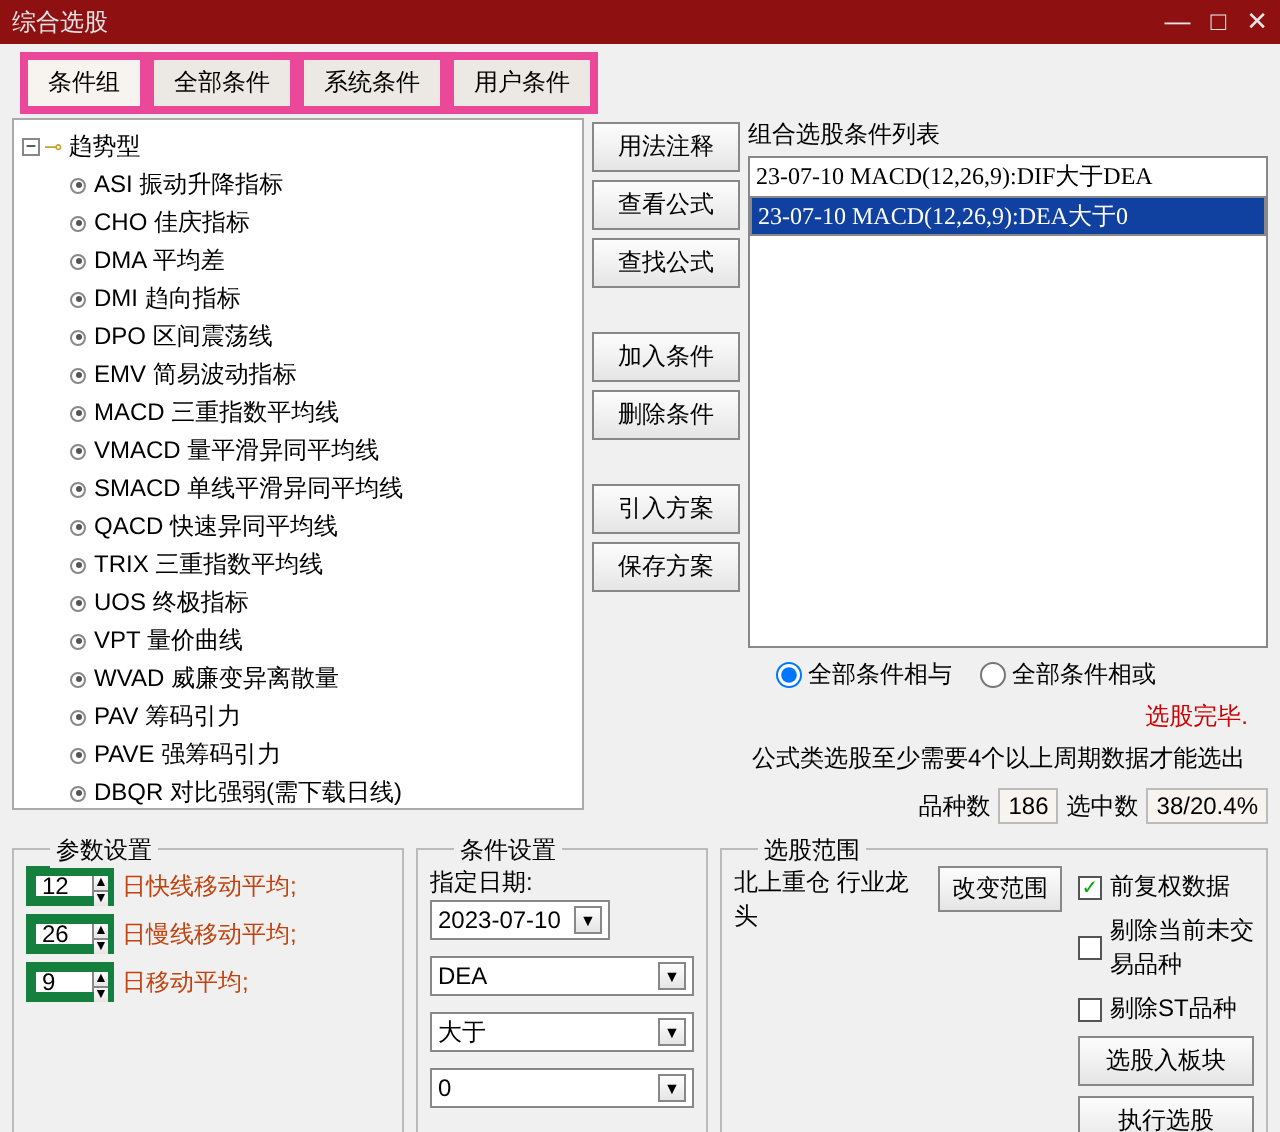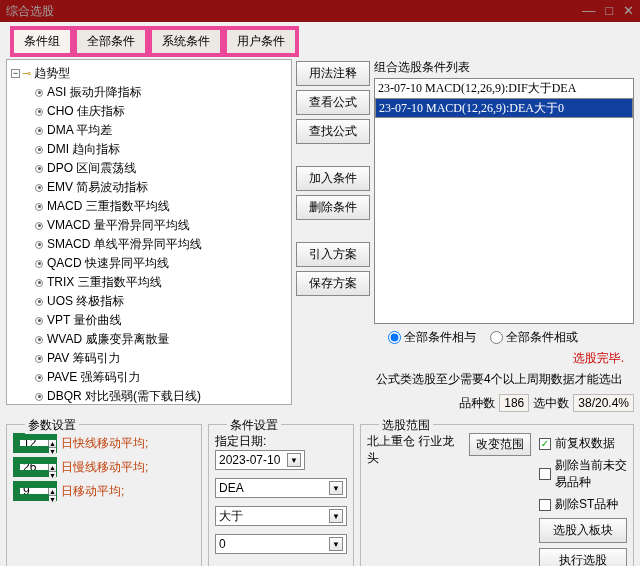--- a/index.html
+++ b/index.html
@@ -1,17 +1,17 @@
 <!DOCTYPE html>
 <html><head>
 <meta charset="utf-8">
 <style>
 *{box-sizing:border-box;margin:0;padding:0;font-family:"SimSun","Microsoft YaHei",sans-serif;font-size:12px}
 body{background:#f0f0f0;width:640px;height:566px;overflow:hidden}
-.titlebar{background:#8e1010;color:#a3a3a3;height:22px;line-height:22px;padding:0 6px;display:flex;justify-content:space-between;align-items:flex-start}
+.titlebar{background:#8e1010;color:#e5e5e5;height:22px;line-height:22px;padding:0 6px;display:flex;justify-content:space-between;align-items:flex-start}
 .titlebar .wbtns{display:flex;gap:10px}
 .titlebar .wbtns span{cursor:pointer;font-size:13px}
 .tabs{display:flex;padding:4px 6px 0 10px;gap:0}
 .tab{border:4px solid #ec4899;background:#ece9e5;padding:3px 10px;margin-right:-1px;cursor:pointer}
 .tab.active{background:#f7f4f0}
 .main{display:flex;padding:2px 6px 0 6px;gap:4px}
 .left{width:286px}
 .tree{border:1px solid #aaa;background:#fff;height:346px;overflow:auto;padding:4px 2px}
 .tnode{display:flex;align-items:center;padding:1px 0 1px 14px;white-space:nowrap;cursor:pointer}
 .tnode.root{padding-left:2px}
@@ -31,21 +31,21 @@
 .radios label{display:flex;align-items:center;gap:3px;cursor:pointer}
 .warn{color:#c00;text-align:right;padding:2px 10px 0 0}
 .note{padding:4px 0 4px 2px}
 .stats{display:flex;justify-content:flex-end;gap:4px;align-items:center;padding:2px 0}
 .stats .v{border:1px solid #bbb;background:#f7f4f0;padding:1px 4px;min-width:30px;text-align:center}
 .lower{display:flex;padding:4px 6px;gap:6px}
 .group{border:1px solid #bbb;padding:8px 6px 6px 6px;position:relative;margin-top:6px}
 .group>.gl{position:absolute;top:-8px;left:18px;background:#f0f0f0;padding:0 3px}
 .prm{width:196px}
 .prm .ln{display:flex;align-items:center;gap:4px;margin-bottom:4px}
-.spin{display:flex;border:7px solid #15803d;background:#1d4ed8;height:20px;width:44px}
+.spin{display:flex;border:5px solid #15803d;background:#1d4ed8;height:20px;width:44px}
 .spin input{border:0;width:28px;padding:0 3px;outline:none;font-size:12px}
 .spin .ar{width:14px;display:flex;flex-direction:column;border-left:1px solid #888}
 .spin .ar span{flex:1;display:flex;align-items:center;justify-content:center;font-size:7px;background:linear-gradient(#fdfdfd,#e5e5e5);cursor:pointer}
 .spin .ar span:first-child{border-bottom:1px solid #888}
 .dim{color:#c2410c}
 .cset{width:146px}
 .sel{border:1px solid #888;background:#fff;height:20px;display:flex;align-items:center;padding:0 3px;justify-content:space-between;cursor:pointer;margin-bottom:8px;width:100%}
 .sel .dd{font-size:8px;background:linear-gradient(#fdfdfd,#e5e5e5);border:1px solid #888;width:14px;height:14px;display:flex;align-items:center;justify-content:center}
 .rng{flex:1}
 .rng .inner{display:flex;flex-direction:column;gap:6px}

